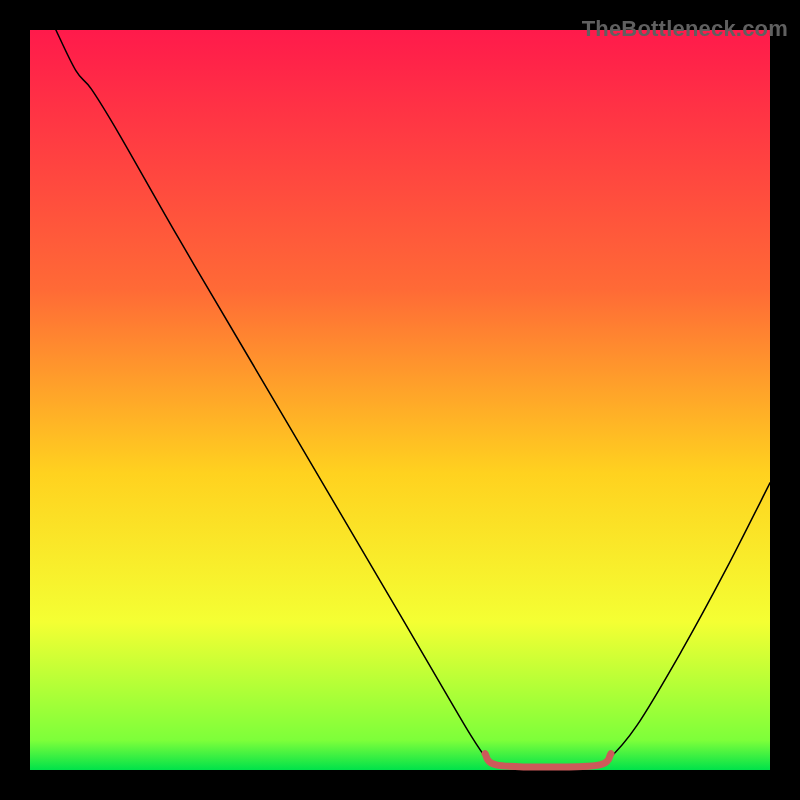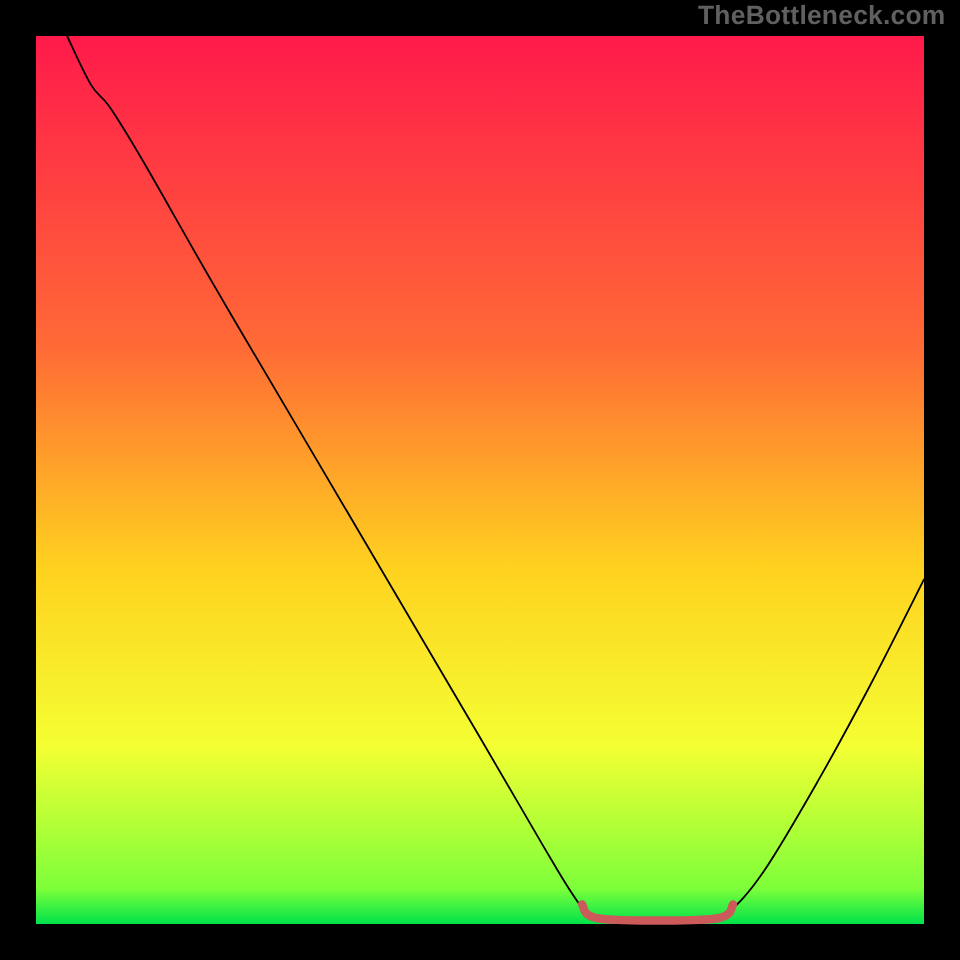--- a/index.html
+++ b/index.html
@@ -12,21 +12,21 @@
     font-family: Arial, Helvetica, sans-serif;
   }
   .frame {
     position: relative;
     width: 800px;
     height: 800px;
     background: #000;
   }
   .watermark {
     position: absolute;
-    top: 0;
+    top: 16px;
     right: 12px;
     color: #606060;
     font-size: 22px;
     font-weight: 600;
     letter-spacing: 0.2px;
     z-index: 10;
   }
   svg {
     position: absolute;
     top: 0;

